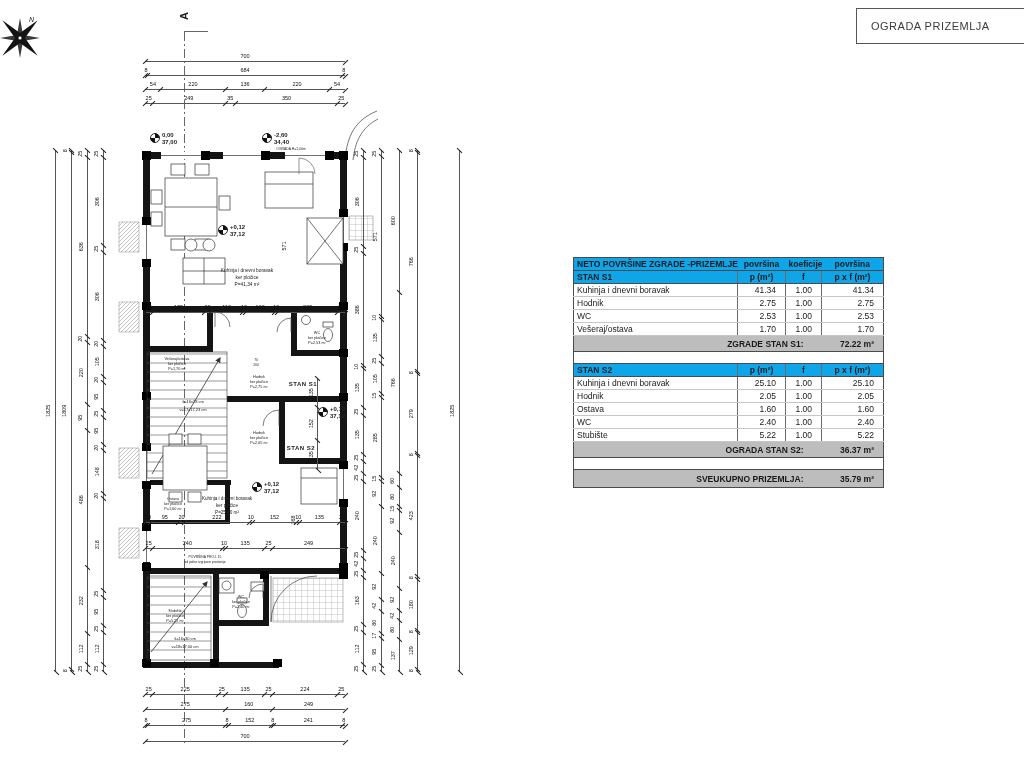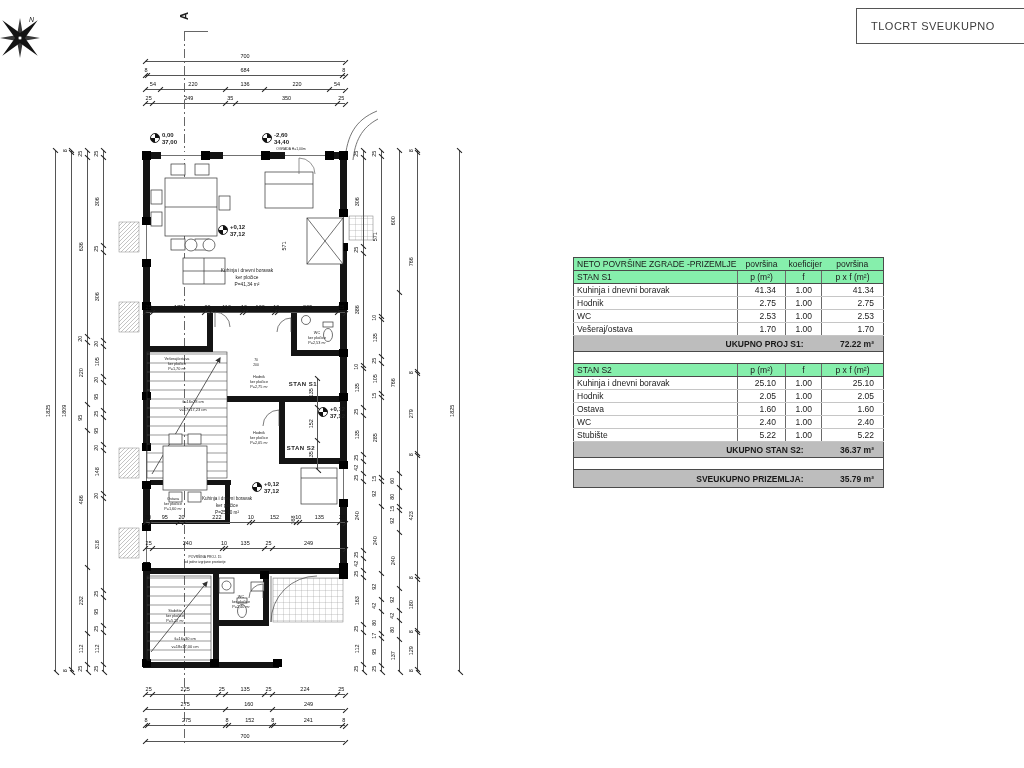--- a/index.html
+++ b/index.html
@@ -32,21 +32,21 @@
   .dc.v .seg::before{content:"";position:absolute;top:-0.5px;right:-3.5px;width:7px;height:1px;background:#222;transform:rotate(45deg);}
   .dc.v::after{content:"";position:absolute;bottom:-0.5px;right:-3.5px;width:7px;height:1px;background:#222;transform:rotate(45deg);}
   .dc .lbl{font-size:5.5px;line-height:1;white-space:nowrap;color:#111;}
   .dc.h .lbl{padding-bottom:1.5px;}
   .dc.v .lbl{transform:rotate(-90deg);}
   
   .area-table{position:absolute;left:573px;top:257px;width:310px;border-collapse:collapse;
     font-size:8.5px;border:1.5px solid #4a4a4a;table-layout:fixed;background:#fff;}
   .area-table td{padding:0 3px;height:12px;white-space:nowrap;overflow:hidden;}
   .area-table .num{text-align:right;padding-right:9px;}
-  .area-table tr.hdr td{background:#86efac;font-weight:normal;border-top:1px solid #4a4a4a;border-bottom:1px solid #4a4a4a;}
+  .area-table tr.hdr td{background:#0ea5e9;font-weight:bold;border-top:1px solid #4a4a4a;border-bottom:1px solid #4a4a4a;}
   .area-table tr.hdr td.num{text-align:center;padding-right:3px;}
   .area-table tr.dr td{border-bottom:0.8px solid #c6c6c6;}
   .area-table tr.dr td.num, .area-table tr.hdr2 td.num{border-left:0.9px solid #6a6a6a;}
   .area-table tr.tot td{background:#bdbdbd;font-weight:bold;border-top:1px solid #4a4a4a;border-bottom:1px solid #4a4a4a;height:15px;}
   .area-table tr.tot td.lab{text-align:right;padding-right:18px;}
   .area-table tr.gap td{height:11px;background:#fff;}
   .area-table tr.grand td{height:17px;}
 </style>
 </head>
 <body>
@@ -58,21 +58,21 @@
     <circle cx="27" cy="27" r="2" fill="#fff" stroke="#111" stroke-width="0.8"></circle>
     <text x="36" y="11" font-size="7" font-style="italic">N</text>
   </g>
 </svg>
 
 <div class="section-a">A</div>
 <div class="section-tick"></div>
 <div class="section-line"></div>
 
 <div class="title-block">
-  <span class="tb-title">TLOCRT SVEUKUPNO</span>
+  <span class="tb-title">OGRADA PRIZEMLJA</span>
 
 </div>
 
 <div class="plan-wrap">
 <svg width="420" height="700" viewBox="0 0 420 700">
   <defs>
     <pattern id="grid6" width="6" height="6" patternUnits="userSpaceOnUse">
       <path d="M6 0H0V6" fill="none" stroke="#999" stroke-width="0.6"></path>
     </pattern>
     <pattern id="diag4" width="4" height="4" patternUnits="userSpaceOnUse">
@@ -856,21 +856,21 @@
     <td class="num">1.00</td>
     <td class="num">2.53</td>
   </tr>
   <tr class="dr">
     <td>Vešeraj/ostava</td>
     <td class="num">1.70</td>
     <td class="num">1.00</td>
     <td class="num">1.70</td>
   </tr>
   <tr class="tot">
-    <td class="lab" colspan="3">UKUPNO PROJ S1:</td>
+    <td class="lab" colspan="3">ZGRADE STAN S1:</td>
     <td class="num">72.22 m²</td>
   </tr>
   <tr class="gap">
         <td colspan="4"></td>
       </tr>
   <tr class="hdr hdr2">
     <td>STAN S2</td>
     <td class="num">p (m²)</td>
     <td class="num">f</td>
     <td class="num">p x f (m²)</td>
@@ -899,21 +899,21 @@
     <td class="num">1.00</td>
     <td class="num">2.40</td>
   </tr>
   <tr class="dr">
     <td>Stubište</td>
     <td class="num">5.22</td>
     <td class="num">1.00</td>
     <td class="num">5.22</td>
   </tr>
   <tr class="tot">
-    <td class="lab" colspan="3">UKUPNO STAN S2:</td>
+    <td class="lab" colspan="3">OGRADA STAN S2:</td>
     <td class="num">36.37 m²</td>
   </tr>
   <tr class="gap">
         <td colspan="4"></td>
       </tr>
   <tr class="tot grand">
     <td class="lab" colspan="3">SVEUKUPNO PRIZEMLJA:</td>
     <td class="num">35.79 m²</td>
   </tr>
 </tbody>

